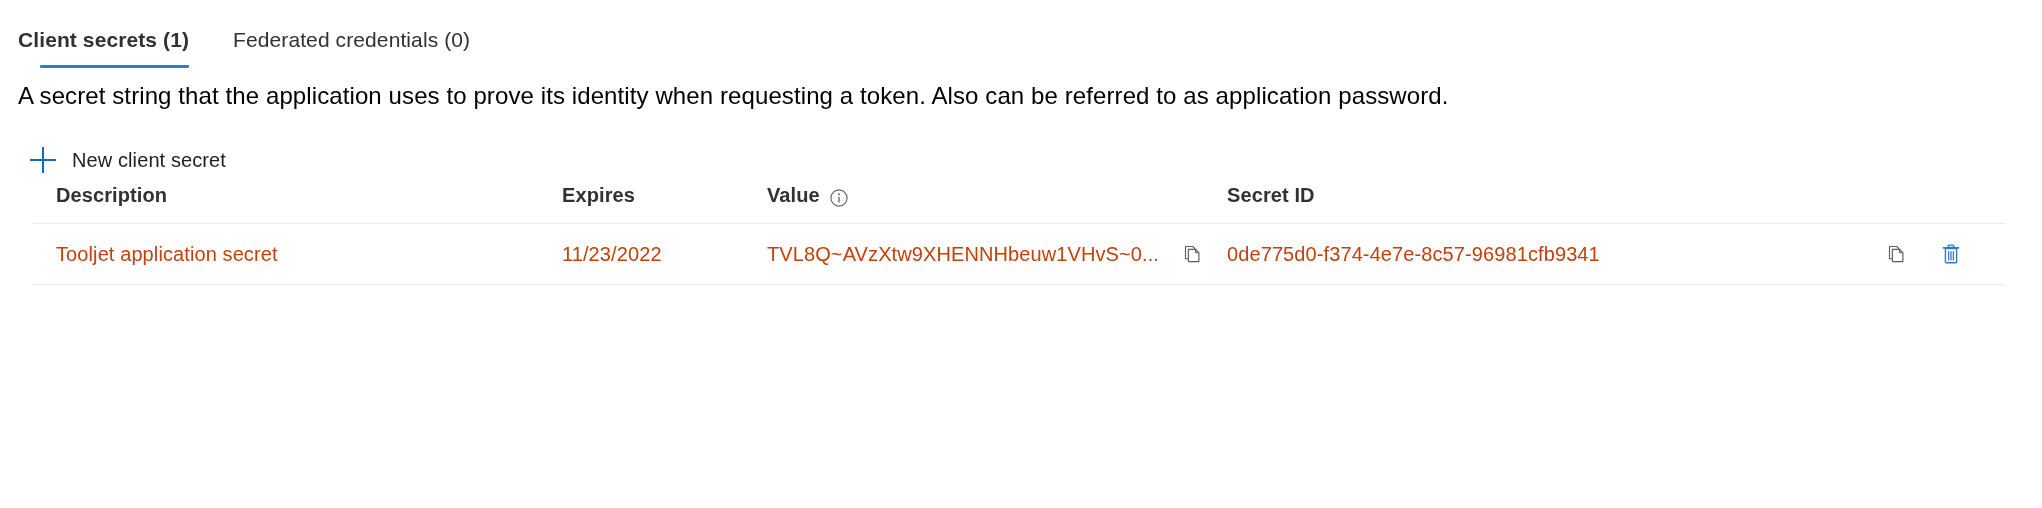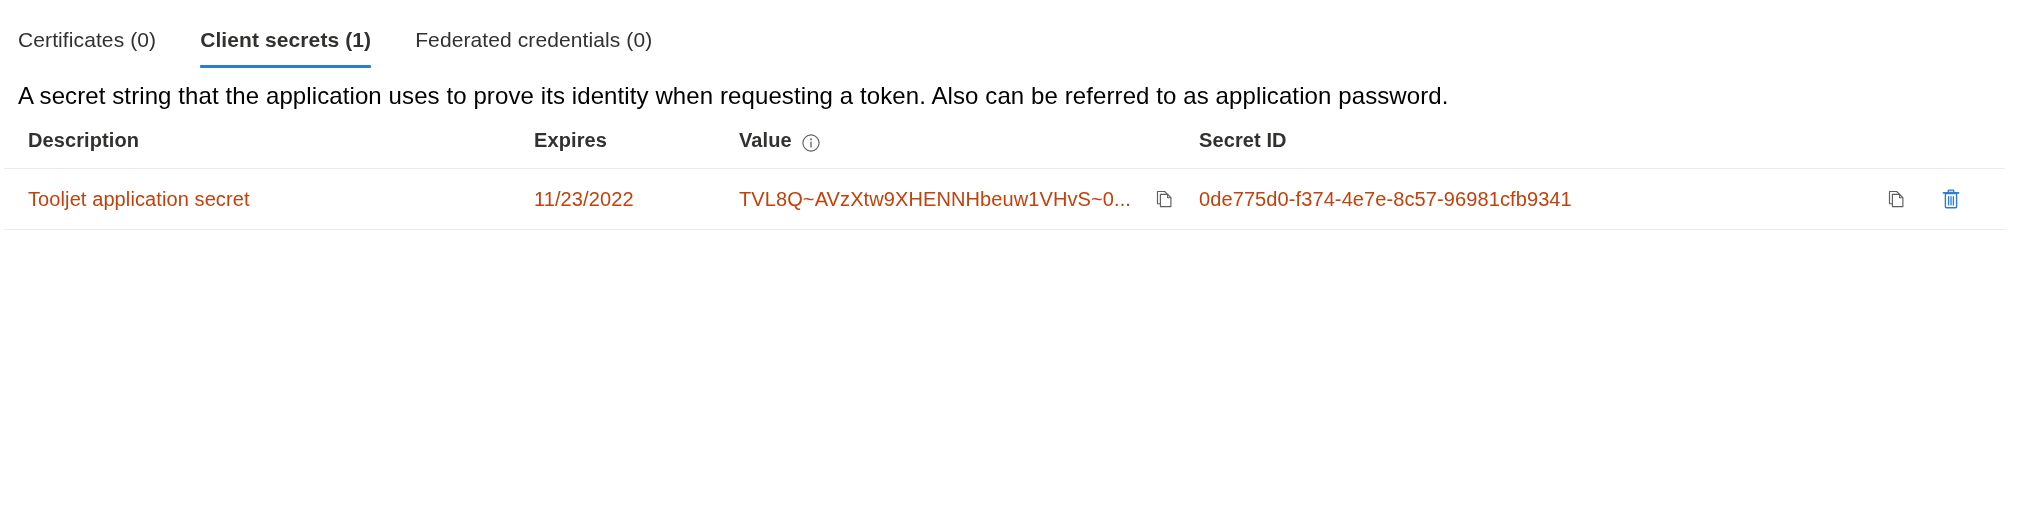--- a/index.html
+++ b/index.html
@@ -110,23 +110,23 @@
   }
   .cmd-label {
     font-size: 20px;
     color: #201f1e;
     line-height: 26px;
     letter-spacing: 0.1px;
   }
 
   
   .table-wrap {
-    padding-left: 4px;
+    padding-left: 32px;
     padding-right: 37px;
-    margin-top: 20px;
+    margin-top: 7px;
   }
   table.secrets {
     width: 100%;
     border-collapse: collapse;
     table-layout: fixed;
   }
   table.secrets th {
     text-align: left;
     font-size: 20px;
     font-weight: 700;
@@ -197,33 +197,36 @@
     justify-content: center;
     line-height: 0;
   }
 </style>
 </head>
 <body>
 
 <div class="page">
 
   <div class="tabs">
-    <div class="tab">
-      <span>Certificates (0)</span>
-    </div>
     <div class="tab active">
       <span>Client secrets (1)</span>
     </div>
     <div class="tab">
       <span>Federated credentials (0)</span>
     </div>
   </div>
 
   <div class="description">A secret string that the application uses to prove its identity when requesting a token. Also can be referred to as application password.</div>
 
+  <div class="commandbar">
+    <button class="cmd-btn">
+      <span class="plus-icon"></span>
+      <span class="cmd-label">New client secret</span>
+    </button>
+  </div>
 
   <div class="table-wrap">
     <table class="secrets">
       <colgroup>
         <col class="col-desc">
         <col class="col-exp">
         <col class="col-value">
         <col class="col-secret">
         <col class="col-actions">
       </colgroup>

